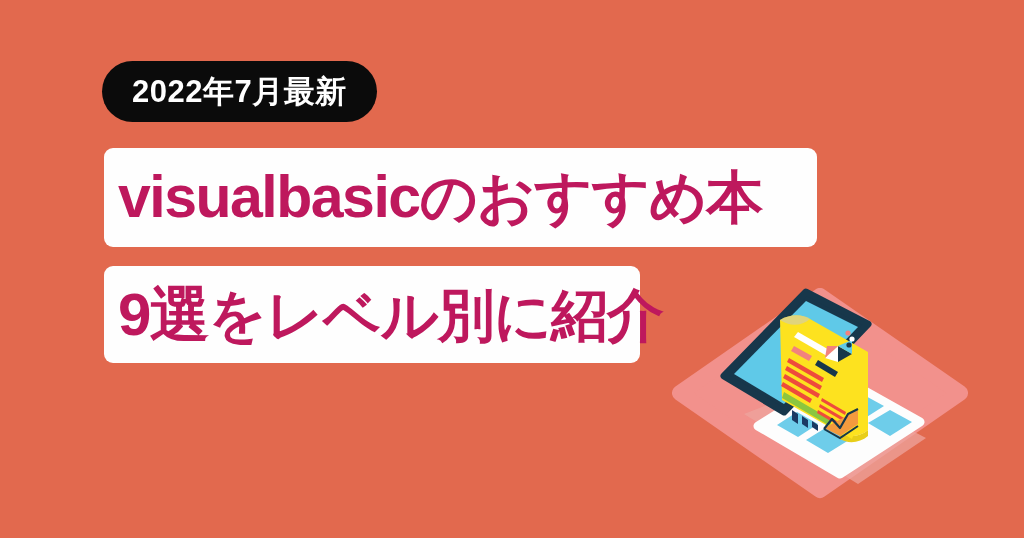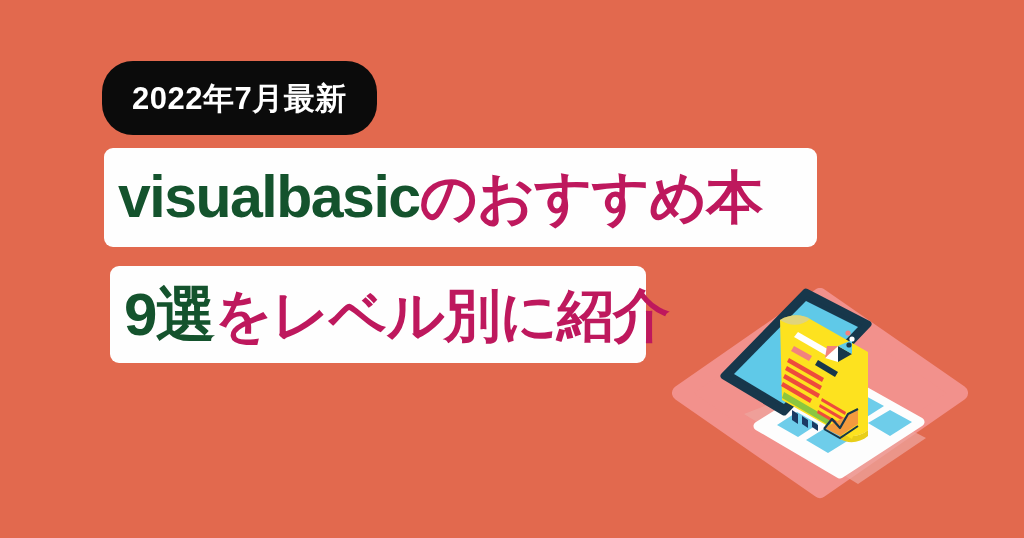--- a/index.html
+++ b/index.html
@@ -18,21 +18,21 @@
     height: 538px;
     background: #E2694E;
     overflow: hidden;
   }
 
   
   .badge {
     position: absolute;
     left: 102px;
     top: 61px;
-    height: 74px;
+    height: 61px;
     padding: 12px 30px;
     background: #0B0B0B;
     border-radius: 31px;
     display: flex;
     align-items: center;
     box-sizing: border-box;
   }
   .badge-label {
     color: #FFFFFF;
     font-size: 31px;
@@ -52,36 +52,36 @@
     box-sizing: border-box;
   }
   .plate-1 {
     left: 104px;
     top: 148px;
     width: 713px;
     height: 99px;
     padding: 0 14px;
   }
   .plate-2 {
-    left: 110px;
+    left: 104px;
     top: 266px;
     width: 536px;
     height: 97px;
     padding: 0 14px;
   }
   .headline {
     line-height: 1;
     white-space: nowrap;
     font-weight: bold;
     letter-spacing: -1px;
   }
   .headline-1 { font-size: 57px; }
   .headline-2 { font-size: 57px; }
   .kw-green {
-    color: #14532d;
+    color: #be185d;
     letter-spacing: -1.5px;
   }
   .kw-black {
     color: #be185d;
   }
   .headline-1 .kw-green { font-size: 59px; }
   .headline-2 .kw-green { font-size: 60px; }
 
   
   .illus {

